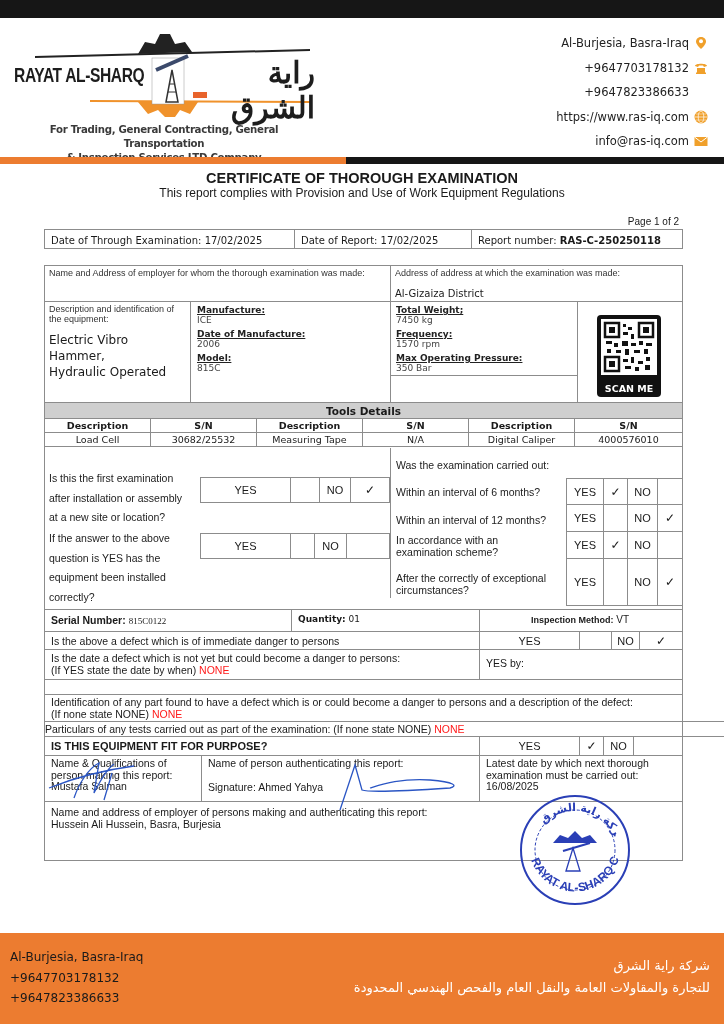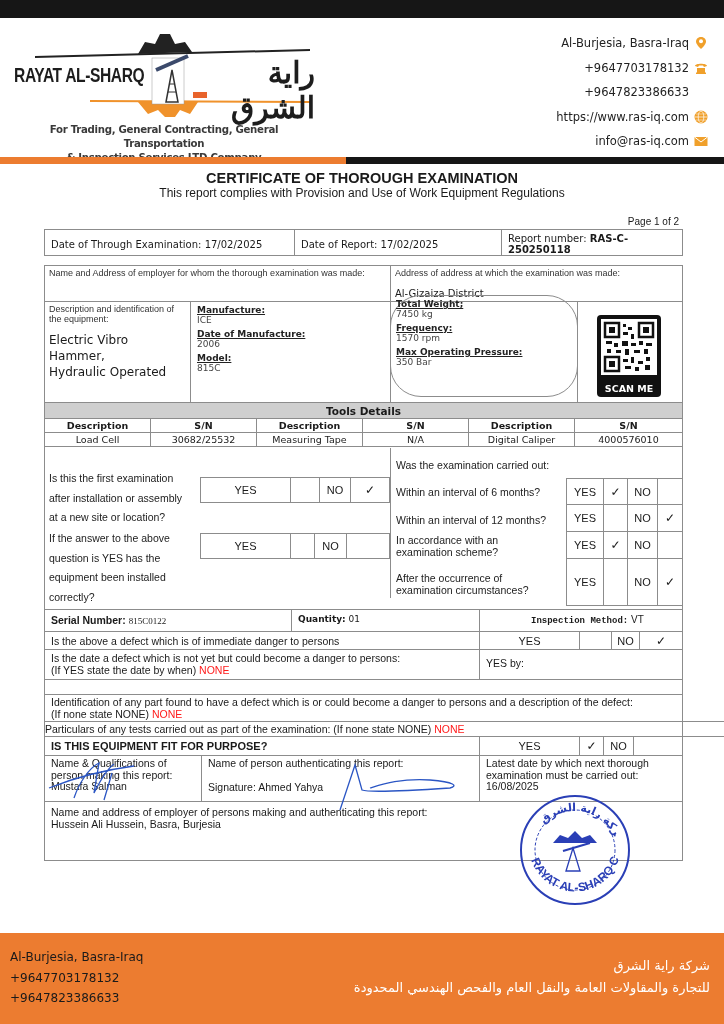--- a/index.html
+++ b/index.html
@@ -146,21 +146,21 @@
 <div class="subtitle">This report complies with Provision and Use of Work Equipment Regulations</div>
 <div class="pageno">Page 1 of 2</div>
 
 <table class="hdr-table">
   <tbody>
       <tr>
     <td style="width:250px;">
       <span>Date of Through Examination:</span>
       <span>17/02/2025</span>
     </td>
-    <td style="width:207px;">
+    <td style="width:177px;">
       <span>Date of Report:</span>
       <span>17/02/2025</span>
     </td>
     <td>
       <span>Report number:</span>
       <b>RAS-C-250250118</b>
     </td>
   </tr>
 </tbody>
   </table>
@@ -183,21 +183,21 @@
     </div>
   </div>
   <div class="cell" style="left:145px;top:35px;width:201px;height:102px;padding:3px 6px;">
     <div class="spec-lbl">Manufacture:</div>
     <div class="spec-val">ICE</div>
     <div class="spec-lbl">Date of Manufacture:</div>
     <div class="spec-val">2006</div>
     <div class="spec-lbl">Model:</div>
     <div class="spec-val">815C</div>
   </div>
-  <div class="cell" style="left:345px;top:29px;width:188px;height:102px;padding:3px 5px;border-radius:31px;">
+  <div class="cell" style="left:345px;top:35px;width:188px;height:75px;padding:3px 5px;">
     <div class="spec-lbl">Total Weight;</div>
     <div class="spec-val">7450 kg</div>
     <div class="spec-lbl">Frequency:</div>
     <div class="spec-val">1570 rpm</div>
     <div class="spec-lbl">Max Operating Pressure:</div>
     <div class="spec-val">350 Bar</div>
   </div>
   <div class="cell" style="left:532px;top:35px;width:106px;height:102px;">
     <div style="position:absolute;left:19px;top:13px;width:64px;height:82px;background:#111;border-radius:4px;">
       <svg width="56" height="56" style="position:absolute;left:4px;top:4px;background:#fff;">
@@ -275,21 +275,21 @@
     <div style="width:24px;" class="check"></div>
     <div style="width:32px;">NO</div>
     <div style="width:42px;" class="check"></div>
   </div>
 
   <div class="right-q" style="left:351px;top:193px;">Was the examination carried out:</div>
 
   <div class="right-q" style="left:351px;top:220px;">Within an interval of 6 months?</div>
   <div class="right-q" style="left:351px;top:248px;">Within an interval of 12 months?</div>
   <div class="right-q" style="left:351px;top:268px;width:145px;">In accordance with an examination scheme?</div>
-  <div class="right-q" style="left:351px;top:306px;width:150px;">After the occurrence of examination circumstances?</div>
+  <div class="right-q" style="left:351px;top:306px;width:150px;">After the correctly of exceptional circumstances?</div>
 
   <div class="rq-grid" style="left:521px;top:212px;width:117px;">
     <div class="ynbox" style="position:relative;left:0;top:0;width:117px;height:27px;">
       <div style="width:37px;">YES</div>
       <div style="width:24px;" class="check">✓</div>
       <div style="width:30px;">NO</div>
       <div style="width:24px;" class="check"></div>
     </div>
     <div class="ynbox" style="position:relative;left:0;top:-1px;width:117px;height:28px;">
       <div style="width:37px;">YES</div>
@@ -313,21 +313,21 @@
 
   <div class="cell" style="left:-1px;top:343px;width:248px;height:23px;padding:4px 6px;font-size:10.5px;">
     <b>Serial Number:</b>
     <span style="font-family:Liberation Serif, serif;font-size:9px;">815C0122</span>
   </div>
   <div class="cell" style="left:246px;top:343px;width:189px;height:23px;padding:4px 6px;font-family:'DejaVu Sans',sans-serif;font-size:9px;">
     <b>Quantity:</b>
     <span>01</span>
   </div>
   <div class="cell" style="left:434px;top:343px;width:204px;height:23px;padding:4px 6px;font-size:10px;">
-    <b style="font-family:Liberation Mono, monospace;font-size:9px;padding-left:45px;">Inspection Method:</b>
+    <b style="font-family:Liberation Sans, sans-serif;font-size:9px;padding-left:45px;">Inspection Method:</b>
     <span>VT</span>
   </div>
 
   <div class="cell" style="left:-1px;top:365px;width:436px;height:19px;padding:3px 6px;font-size:10.5px;">Is the above a defect which is of immediate danger to persons</div>
   <div class="ynbox" style="left:434px;top:365px;width:204px;height:19px;">
     <div style="width:100px;">YES</div>
     <div style="width:32px;" class="check"></div>
     <div style="width:28px;">NO</div>
     <div style="width:42px;" class="check">✓</div>
   </div>

